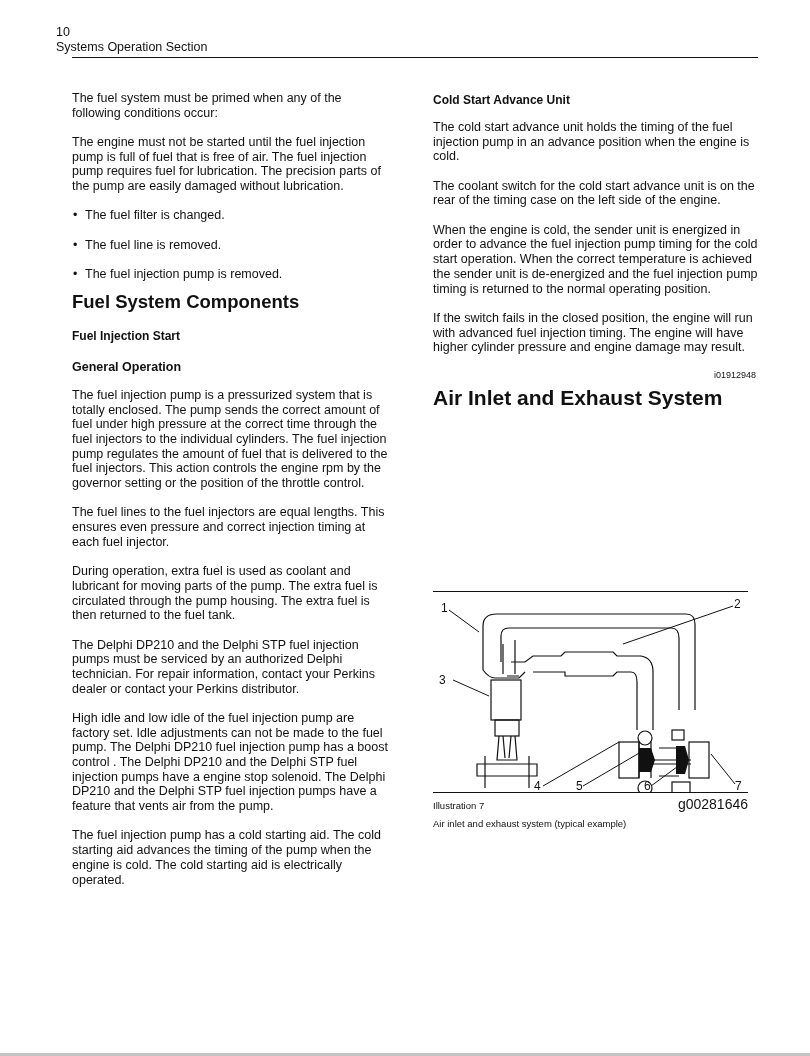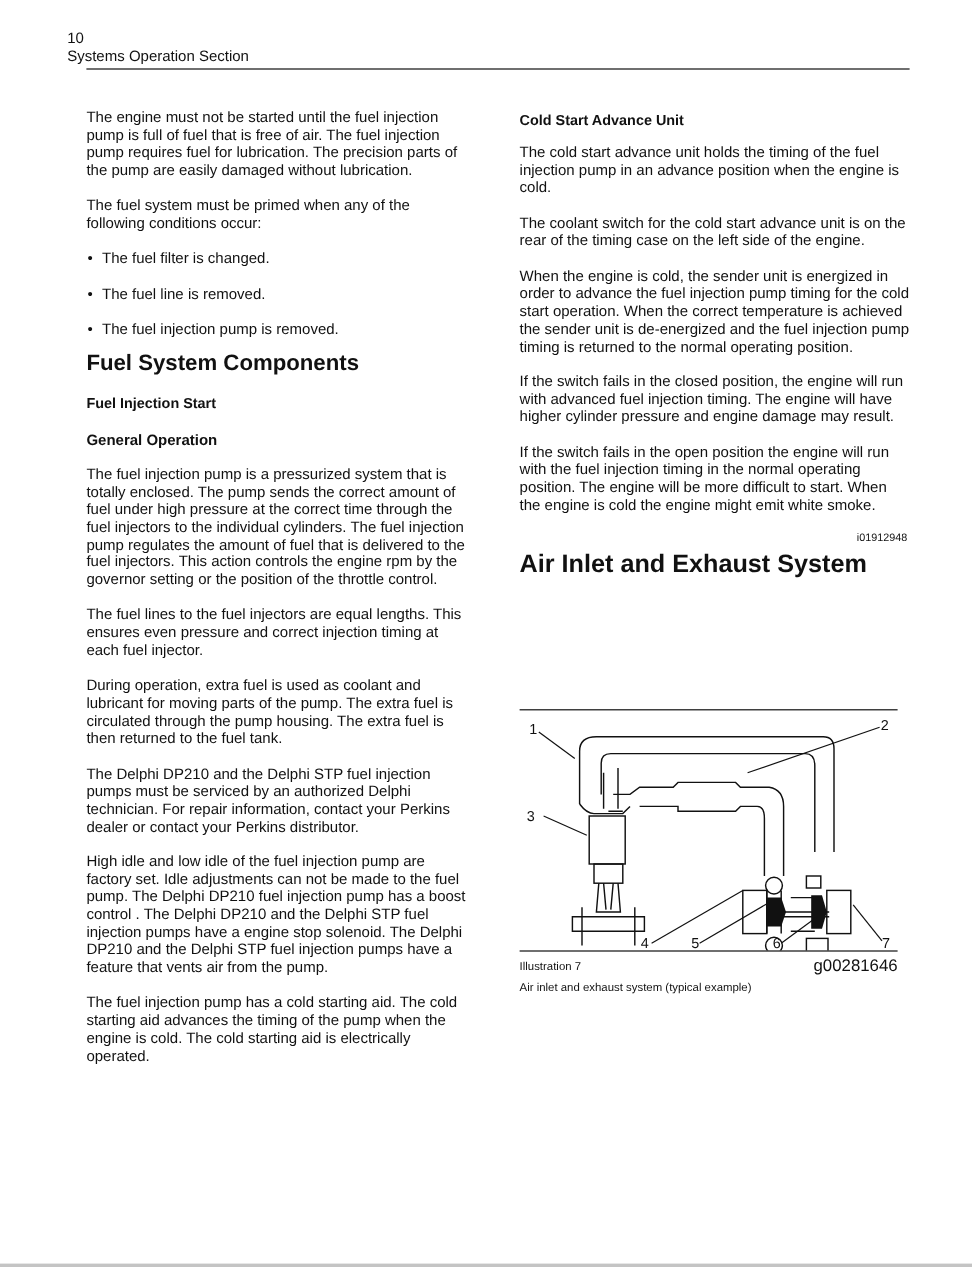--- a/index.html
+++ b/index.html
@@ -41,22 +41,22 @@
 </head>
 <body>
 
 <div class="page-header">
   <div class="page-num">10</div>
   <div class="section-name">Systems Operation Section</div>
 </div>
 <div class="header-rule"></div>
 
 <div class="col col-left">
+  <p class="body">The fuel system must be primed when any of the following conditions occur:</p>
   <p class="body">The engine must not be started until the fuel injection pump is full of fuel that is free of air. The fuel injection pump requires fuel for lubrication. The precision parts of the pump are easily damaged without lubrication.</p>
-  <p class="body">The fuel system must be primed when any of the following conditions occur:</p>
   <ul class="bullets">
     <li><span class="dot">•</span><span>The fuel filter is changed.</span></li>
     <li><span class="dot">•</span><span>The fuel line is removed.</span></li>
     <li style="margin-bottom:9px"><span class="dot">•</span><span>The fuel injection pump is removed.</span></li>
   </ul>
   <h1 class="h-major">Fuel System Components</h1>
   <h2 class="h-sub">Fuel Injection Start</h2>
   <h3 class="h-minor">General Operation</h3>
   <p class="body">The fuel injection pump is a pressurized system that is totally enclosed. The pump sends the correct amount of fuel under high pressure at the correct time through the fuel injectors to the individual cylinders. The fuel injection pump regulates the amount of fuel that is delivered to the fuel injectors. This action controls the engine rpm by the governor setting or the position of the throttle control.</p>
   <p class="body">The fuel lines to the fuel injectors are equal lengths. This ensures even pressure and correct injection timing at each fuel injector.</p>
@@ -65,21 +65,20 @@
   <p class="body">High idle and low idle of the fuel injection pump are factory set. Idle adjustments can not be made to the fuel pump. The Delphi DP210 fuel injection pump has a boost control . The Delphi DP210 and the Delphi STP fuel injection pumps have a engine stop solenoid. The Delphi DP210 and the Delphi STP fuel injection pumps have a feature that vents air from the pump.</p>
   <p class="body">The fuel injection pump has a cold starting aid. The cold starting aid advances the timing of the pump when the engine is cold. The cold starting aid is electrically operated.</p>
 </div>
 
 <div class="col col-right">
   <h2 class="h-sub" style="margin-bottom:11px">Cold Start Advance Unit</h2>
   <p class="body">The cold start advance unit holds the timing of the fuel injection pump in an advance position when the engine is cold.</p>
   <p class="body">The coolant switch for the cold start advance unit is on the rear of the timing case on the left side of the engine.</p>
   <p class="body">When the engine is cold, the sender unit is energized in order to advance the fuel injection pump timing for the cold start operation. When the correct temperature is achieved the sender unit is de-energized and the fuel injection pump timing is returned to the normal operating position.</p>
   <p class="body">If the switch fails in the closed position, the engine will run with advanced fuel injection timing. The engine will have higher cylinder pressure and engine damage may result.</p>
-  <p class="body">If the switch fails in the open position the engine will run with the fuel injection timing in the normal operating position. The engine will be more difficult to start. When the engine is cold the engine might emit white smoke.</p>
   <div class="ref-id" style="margin-top:12px">i01912948</div>
   <h1 class="h-air">Air Inlet and Exhaust System</h1>
 </div>
 
 <div class="figure">
   <div class="fig-rule-top"></div>
   <svg class="fig-svg" viewBox="0 0 315 200" xmlns="http://www.w3.org/2000/svg">
     <g fill="none" stroke="#111" stroke-width="1.2">
 
       <path d="M50 78 L50 34 Q50 22 64 22 L253 22 Q262 22 262 32 L262 118 M68 70 L68 44 Q68 36 76 36 L238 36 Q246 36 246 46 L246 118"></path>

